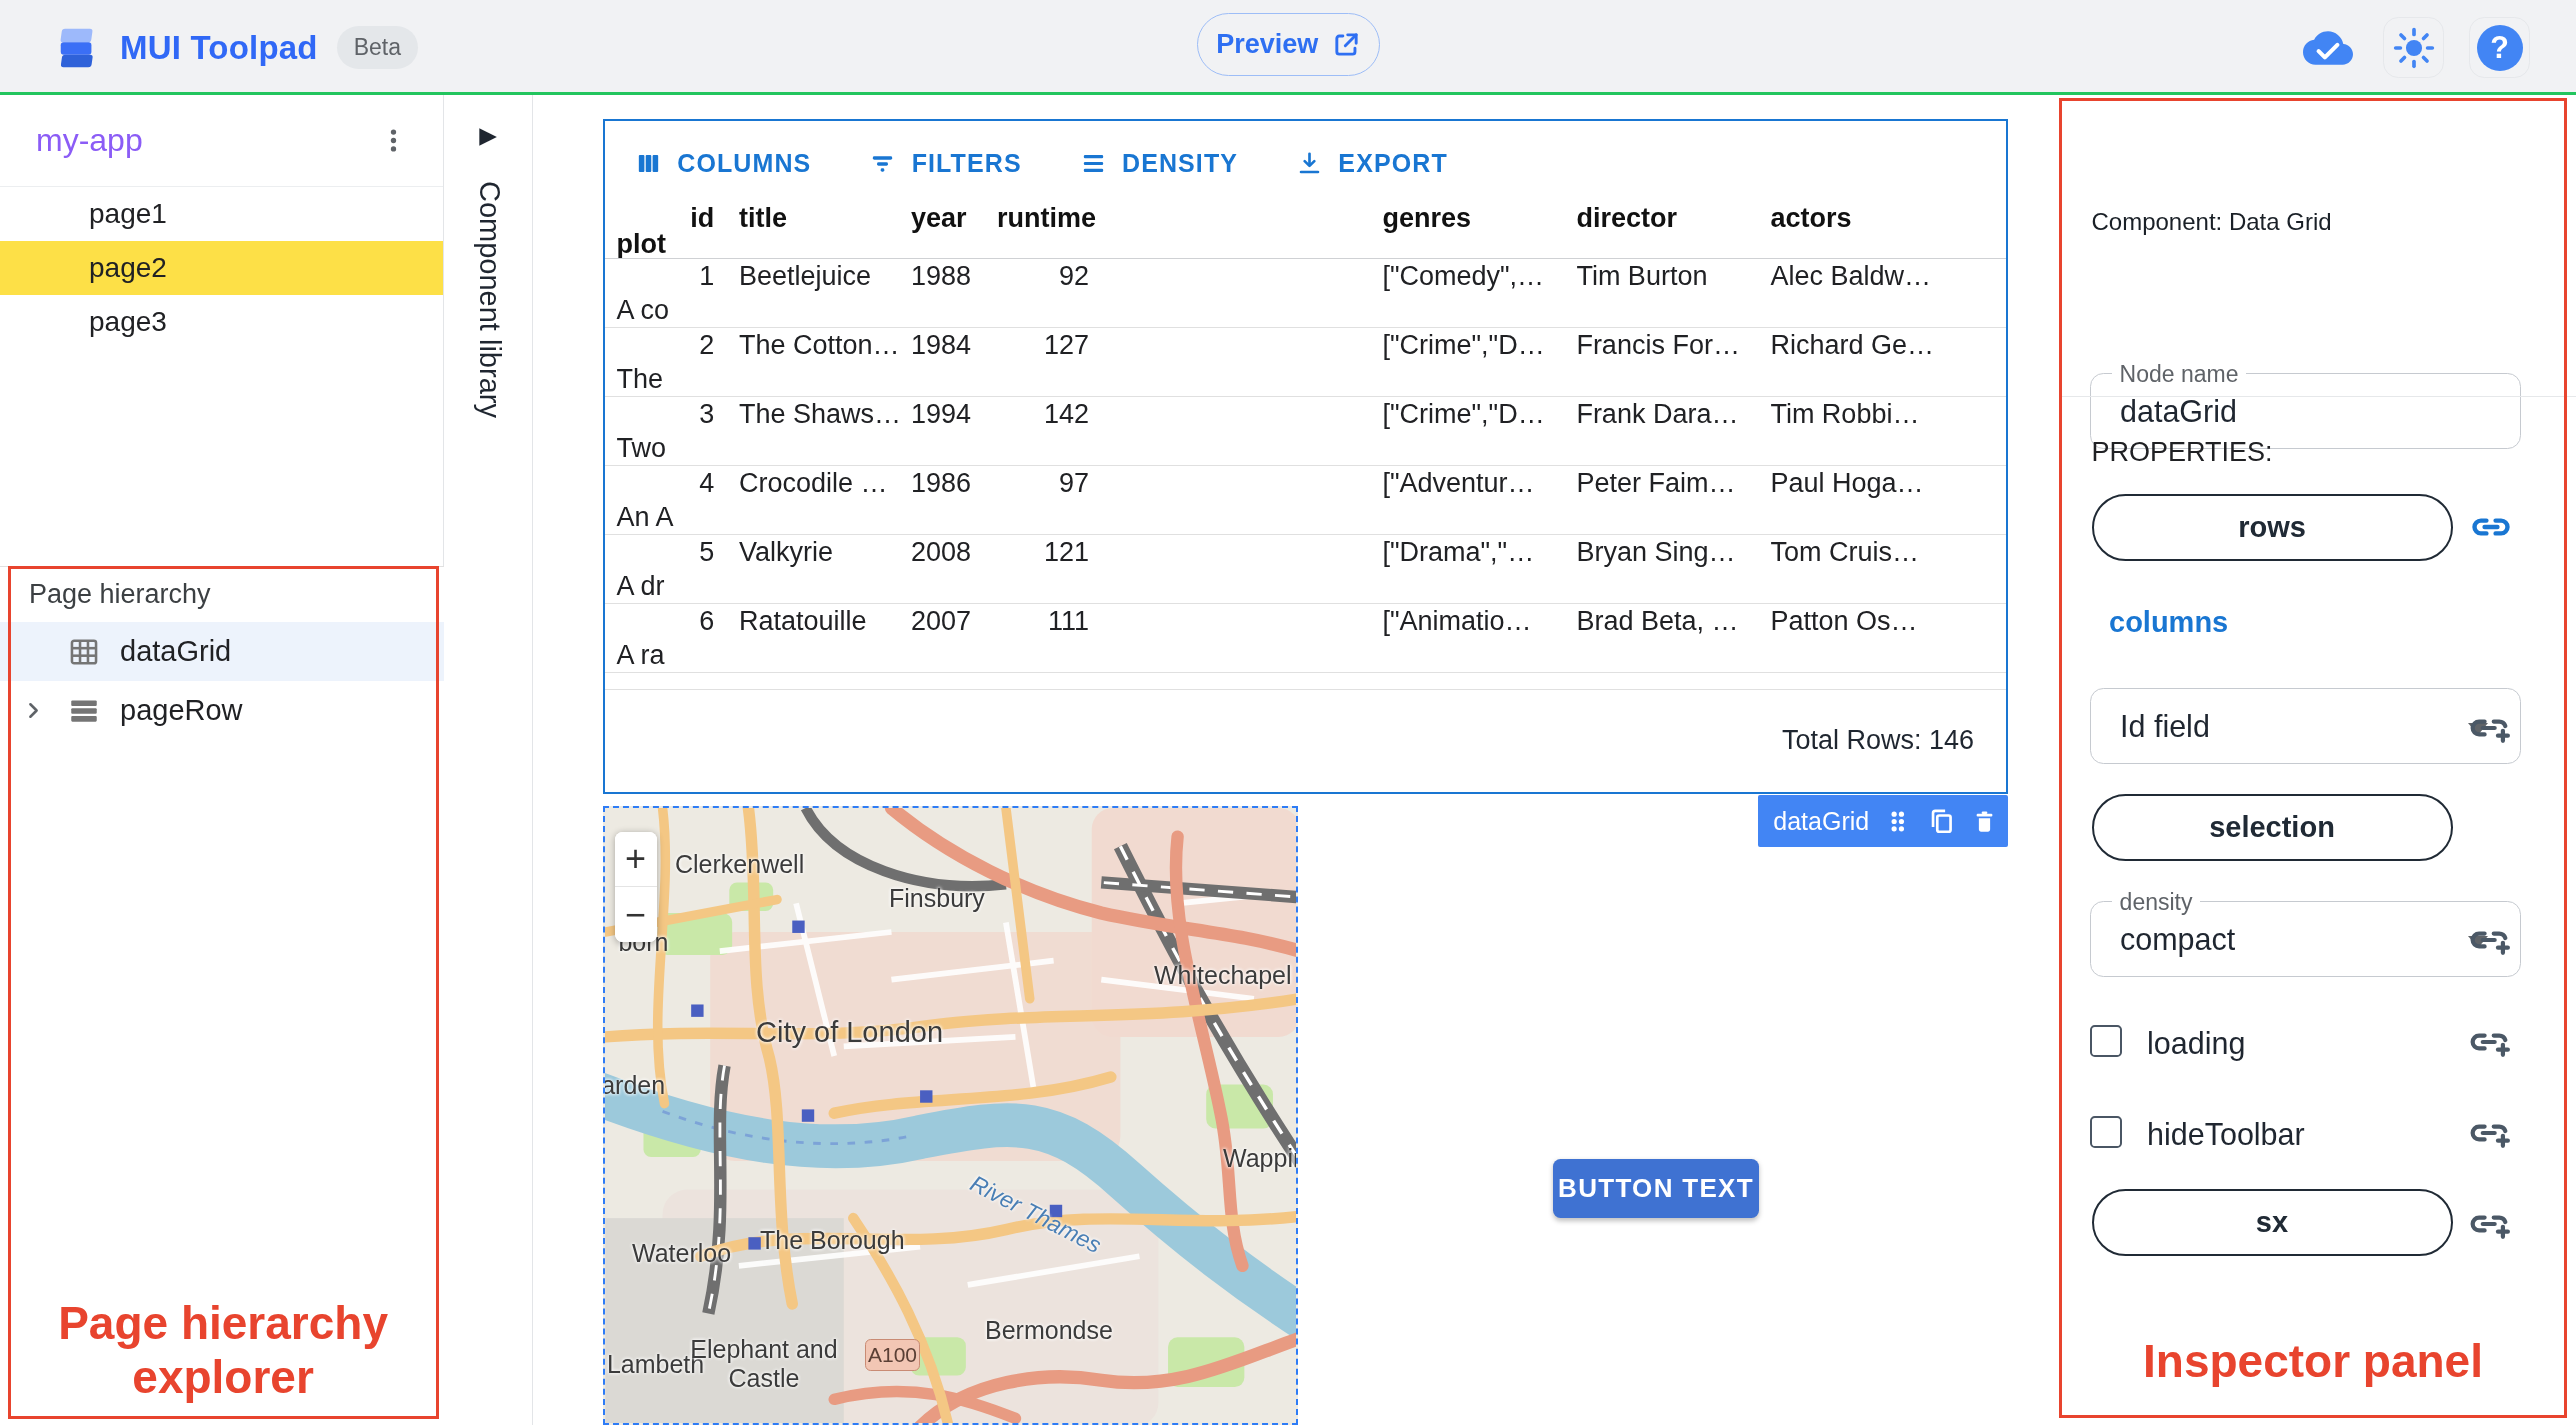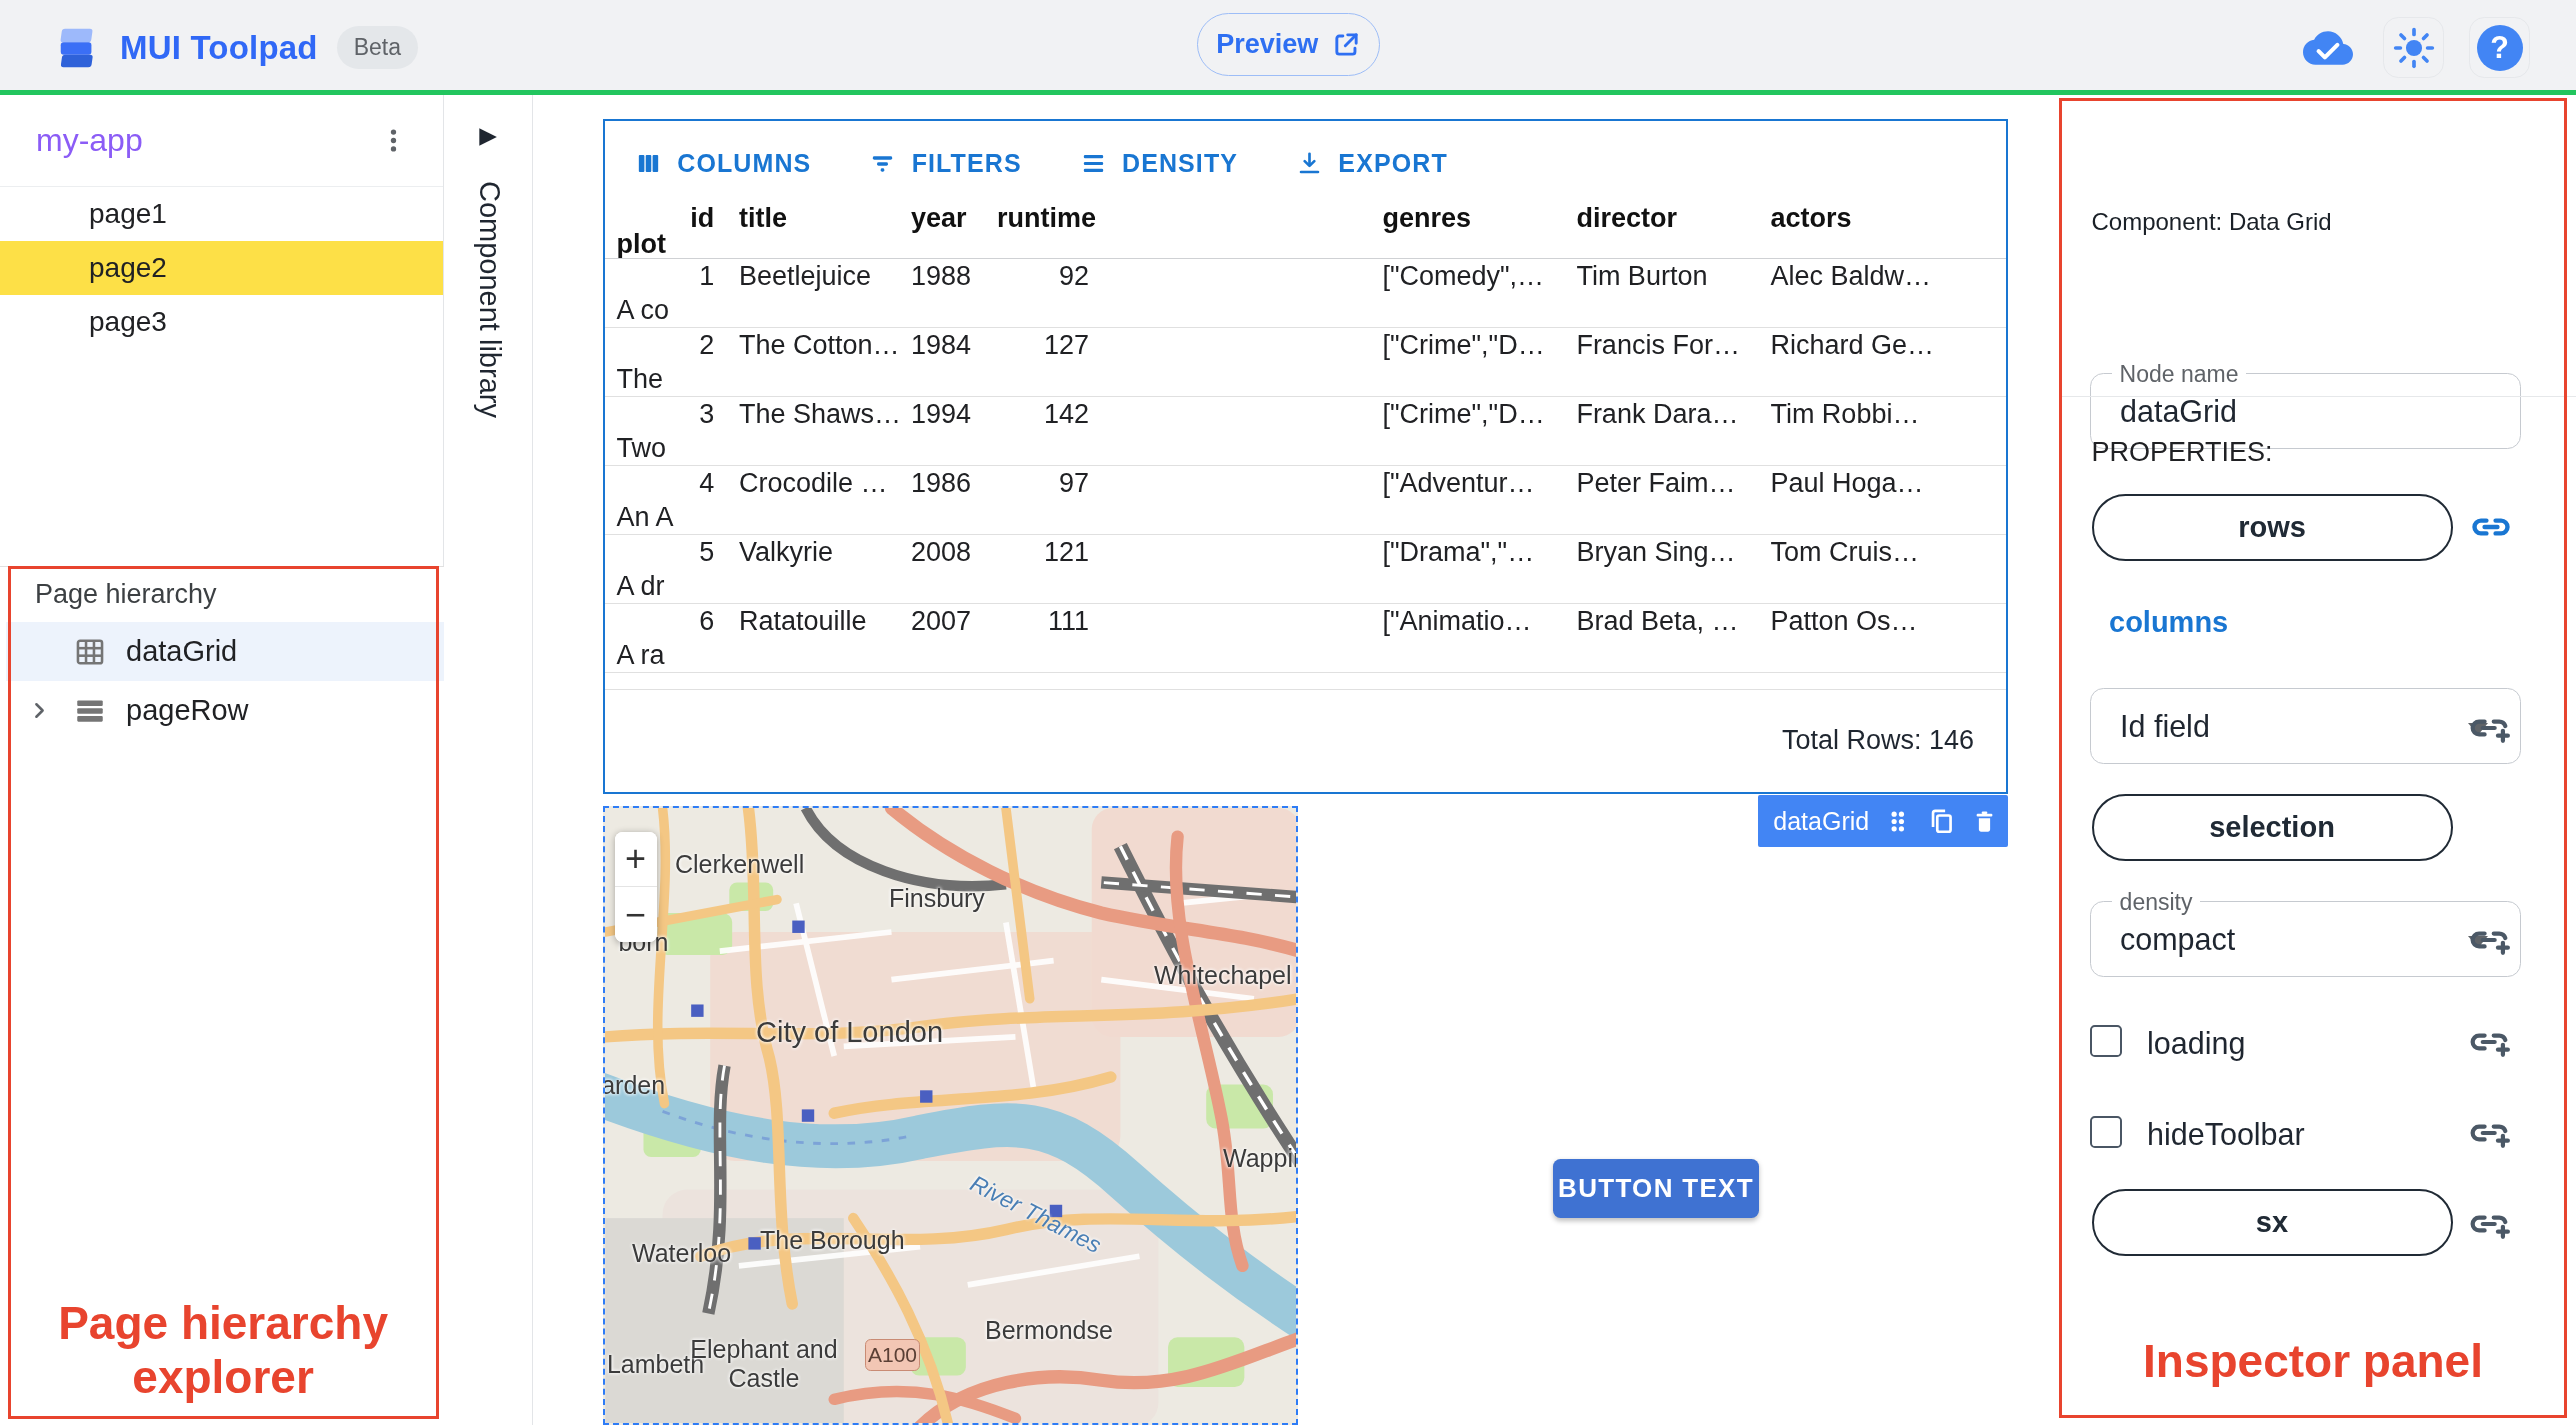--- a/index.html
+++ b/index.html
@@ -2,21 +2,21 @@
 <html><head>
 <meta charset="utf-8">
 <style>
   * { box-sizing: border-box; margin: 0; padding: 0; }
   html,body { width:2576px; height:1425px; }
   body { font-family:"Liberation Sans", sans-serif; background:#fff; overflow:hidden; }
   .app { position:relative; width:2576px; height:1425px; background:#fff; }
 
   
   .topbar { position:absolute; left:0; top:0; width:2576px; height:95px;
-            background:#f1f2f4; border-bottom:5px solid #22c55e; }
+            background:#f1f2f4; border-bottom:3px solid #22c55e; }
   .brand { position:absolute; left:55px; top:0; height:95px; display:flex; align-items:center; gap:19px; }
   .brand-title { font-size:33px; font-weight:bold; color:#3068f6; letter-spacing:0.2px; }
   .beta { background:#e4e7ea; color:#5f6368; font-size:23px; padding:7.6px 17px; border-radius:25px; }
   .preview-btn { position:absolute; left:1197px; top:13.4px; width:183px; height:63px;
                  border:1.9px solid #9dbdf7; border-radius:31.5px; background:transparent;
                  display:flex; align-items:center; justify-content:center; gap:13.4px;
                  color:#2e6ff2; font-size:27px; font-weight:bold; cursor:pointer; }
   .top-actions { position:absolute; right:46px; top:0; height:95px; display:flex; align-items:center; gap:25px; }
   .icon-btn { width:61px; height:61px; border-radius:15.3px; display:flex; align-items:center;
               justify-content:center; background:transparent; border:1px solid transparent; cursor:pointer; }
@@ -31,21 +31,21 @@
                  justify-content:space-between; padding:0 29px 0 36px; }
   .project-name { font-size:32px; color:#8b5cf6; }
   .pages-header { height:61px; display:flex; align-items:center; padding:0 25px 0 19px; gap:17px; }
   .pages-label { font-size:28px; color:#1f2630; flex:1; }
   .page-item { height:54px; display:flex; align-items:center; padding-left:89px;
                font-size:28px; color:#202124; cursor:pointer; }
   .page-item.active { background:#fde047; }
 
   
   .hierarchy-panel { position:absolute; left:0; top:566px; width:444px; height:860px;
-                     background:#fff; border-top:1px solid #e0e0e0;padding-left:6px; }
+                     background:#fff; border-top:1px solid #e0e0e0; }
   .hier-title { height:55px; display:flex; align-items:center; padding-left:29px;
                 font-size:27px; color:#3c4043; }
   .hier-item { height:59px; display:flex; align-items:center; font-size:29px; color:#202124; cursor:pointer; }
   .hier-item.selected { background:#edf3fc; }
   .hier-item .tree-indent { width:67px; display:flex; justify-content:center; }
   .hier-icon { width:53px; display:flex; align-items:center; }
   .hierarchy-annotation { position:absolute; left:7.6px; top:566px; width:431px; height:853px;
                           border:3.8px solid #e8442e; pointer-events:none; z-index:8; }
   .hierarchy-annotation-label { position:absolute; left:7.6px; top:1296px; width:431px; z-index:9;
                                 text-align:center; font-size:46px; font-weight:bold; color:#e8442e;

